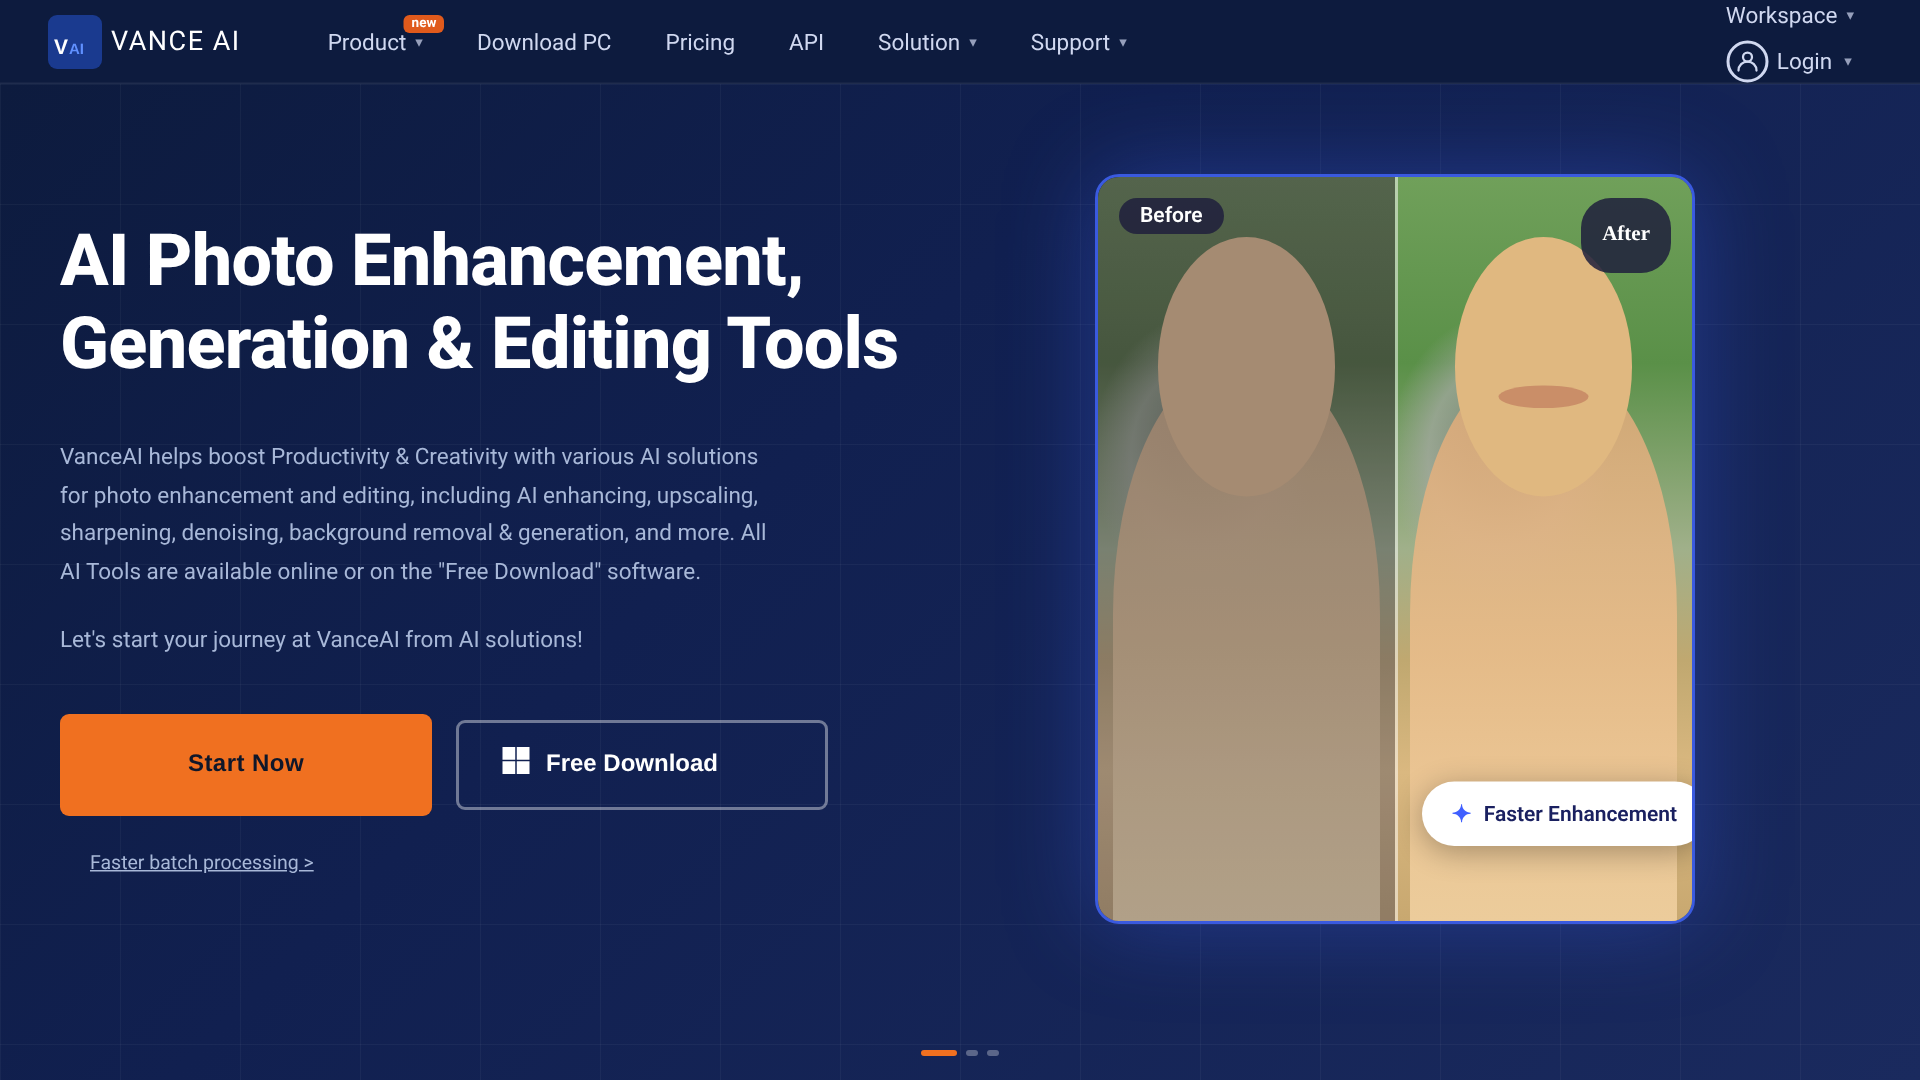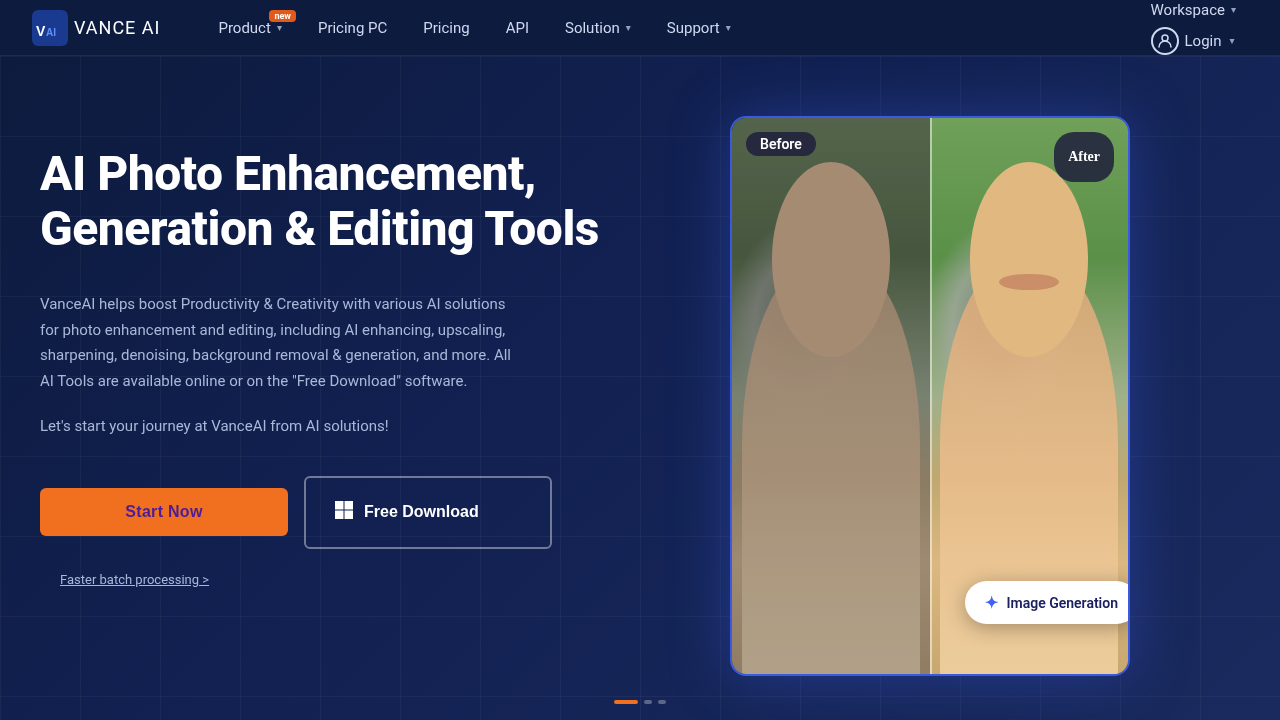--- a/index.html
+++ b/index.html
@@ -147,38 +147,38 @@
       margin-bottom: 30px;
     }
     .hero-cta-row {
       display: flex;
       gap: 16px;
       align-items: center;
       margin-bottom: 20px;
     }
     .btn-start {
       background: #f07020;
-      color: #4c1d95;
+      color: #0f172a;
       font-size: 16px;
       font-weight: 700;
       padding: 0 32px;
-      height: 48px;
+      height: 68px;
       min-width: 248px;
       border: none;
       border-radius: 6px;
       cursor: pointer;
       letter-spacing: 0.3px;
     }
     .btn-download {
       background: transparent;
       color: #fff;
       font-size: 16px;
       font-weight: 600;
       padding: 0 28px;
-      height: 73px;
+      height: 60px;
       min-width: 248px;
       border: 2px solid rgba(255,255,255,0.4);
       border-radius: 6px;
       cursor: pointer;
       display: flex;
       align-items: center;
       gap: 10px;
     }
     .win-icon {
       font-size: 18px;
@@ -196,21 +196,21 @@
       flex: 1;
       display: flex;
       justify-content: center;
       align-items: flex-start;
       position: relative;
       z-index: 2;
       padding-top: 0;
     }
     .image-card {
       width: 400px;
-      height: 560px;
+      height: 500px;
       border-radius: 16px;
       border: 2px solid #3a5adf;
       overflow: hidden;
       position: relative;
       box-shadow: 0 0 60px rgba(58,90,223,0.4);
     }
     .image-comparison {
       width: 100%;
       height: 100%;
       position: relative;
@@ -328,21 +328,21 @@
     <span style="font-size:18px;font-weight:400;color:#fff;letter-spacing:1px;">VANCE AI</span>
   </div>
 
   <div class="nav-links">
     <div class="nav-item">
       <span>Product</span>
       <span class="chevron">▾</span>
       <span class="nav-badge">new</span>
     </div>
     <div class="nav-item">
-      <span>Pricing PC</span>
+      <span>Download PC</span>
     </div>
     <div class="nav-item">
       <span>Pricing</span>
     </div>
     <div class="nav-item">
       <span>API</span>
     </div>
     <div class="nav-item">
       <span>Solution</span>
       <span class="chevron">▾</span>
@@ -428,21 +428,21 @@
 
             <div style="position:absolute;top:28%;left:35%;width:30%;height:3%;background:rgba(180,100,80,0.5);border-radius:50%;"></div>
           </div>
         </div>
       </div>
 
       <div class="divider-line"></div>
 
       <div class="enhancement-badge">
         <span class="star-icon">✦</span>
-        <span>Image Generation</span>
+        <span>Faster Enhancement</span>
       </div>
     </div>
   </div>
 
   <div class="progress-dots">
     <div class="dot"></div>
     <div class="dot inactive"></div>
     <div class="dot inactive"></div>
   </div>
 </section>

